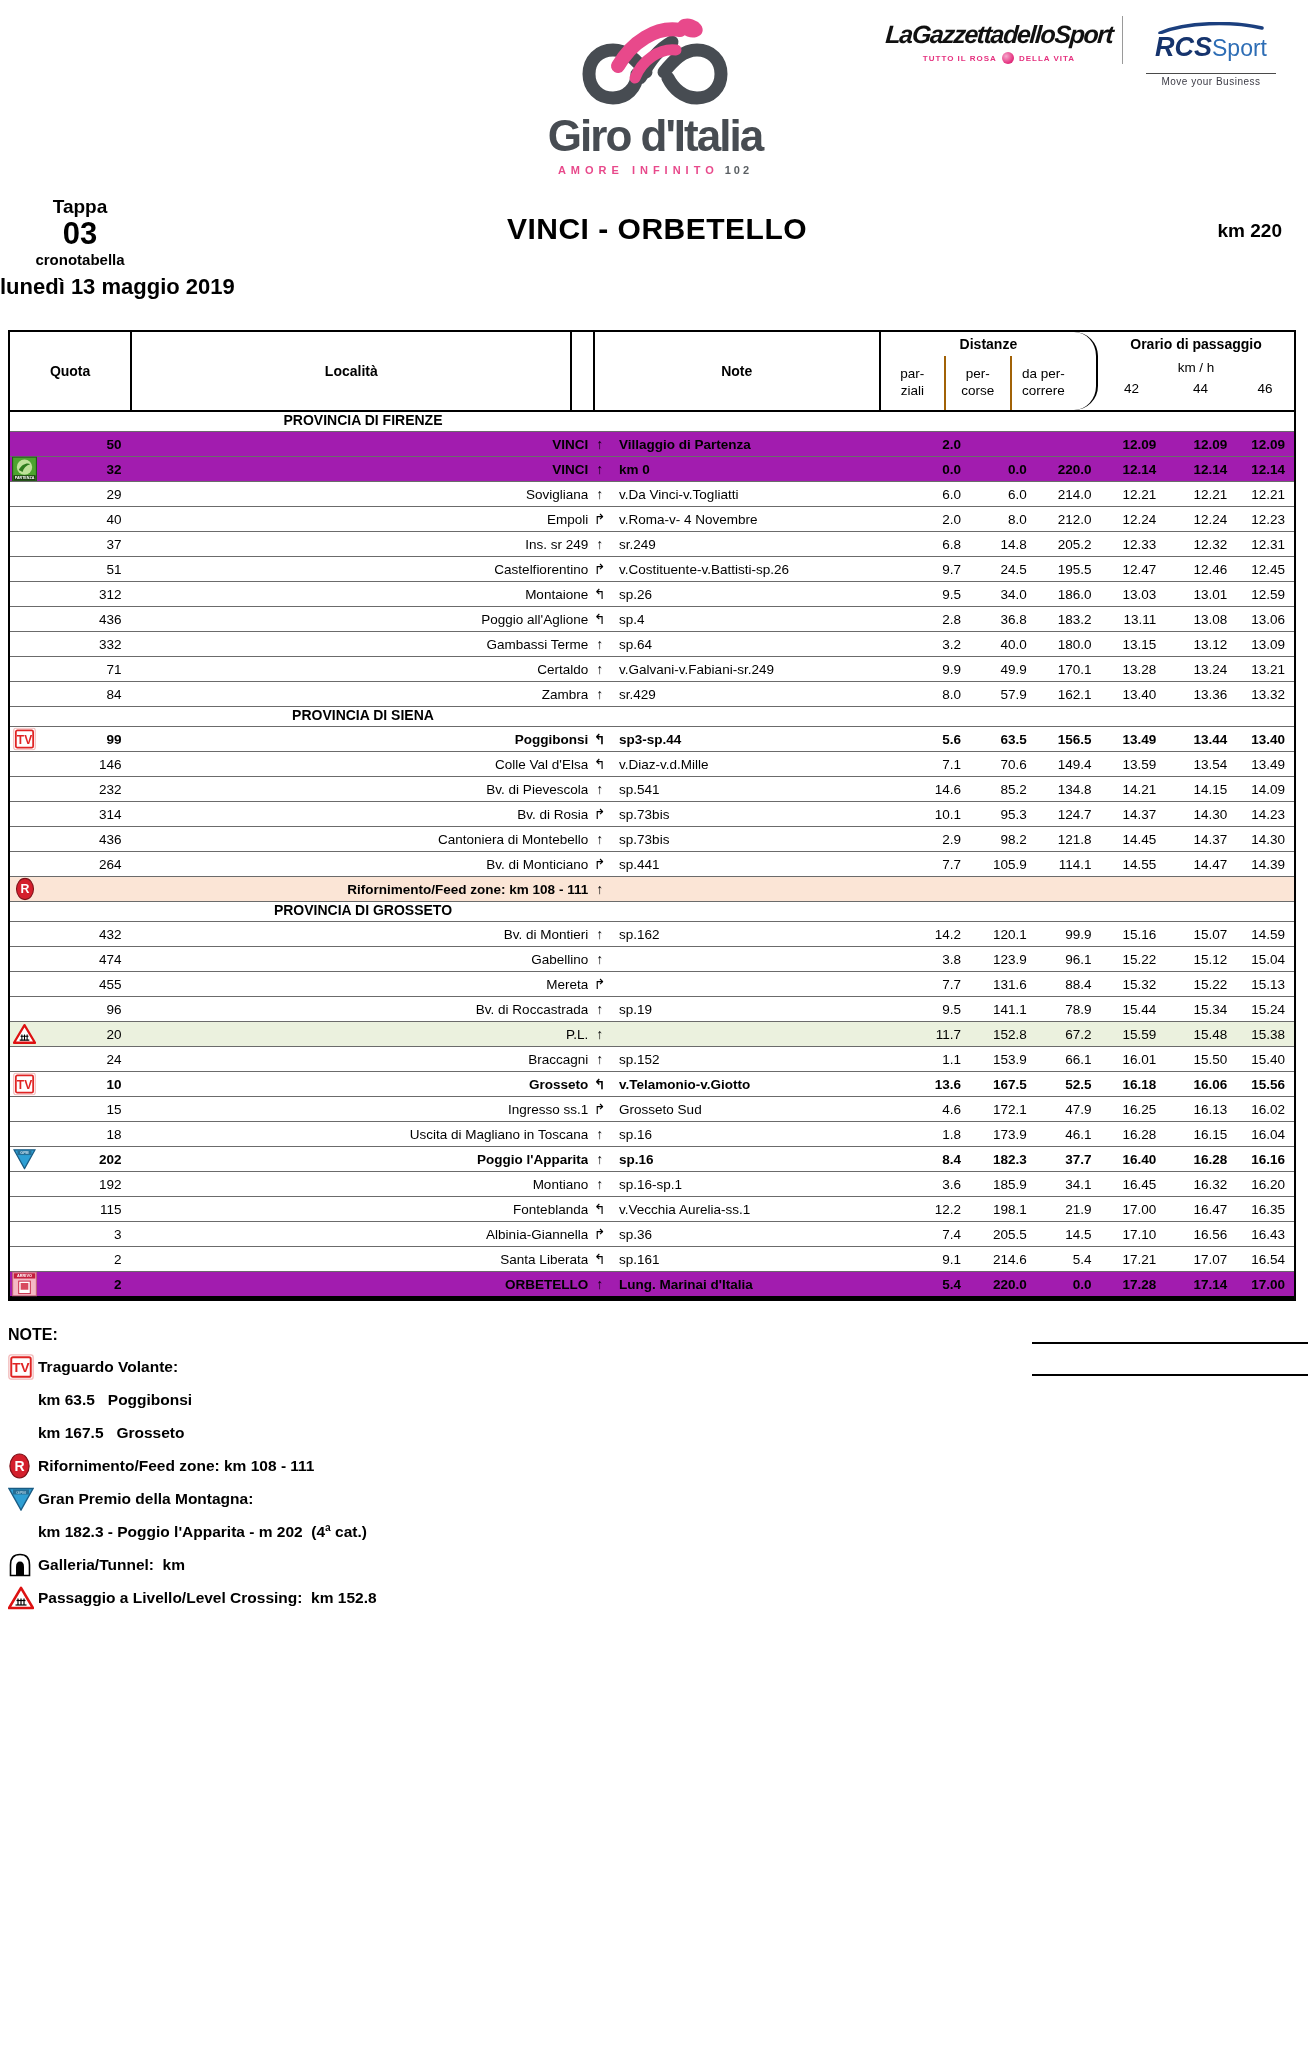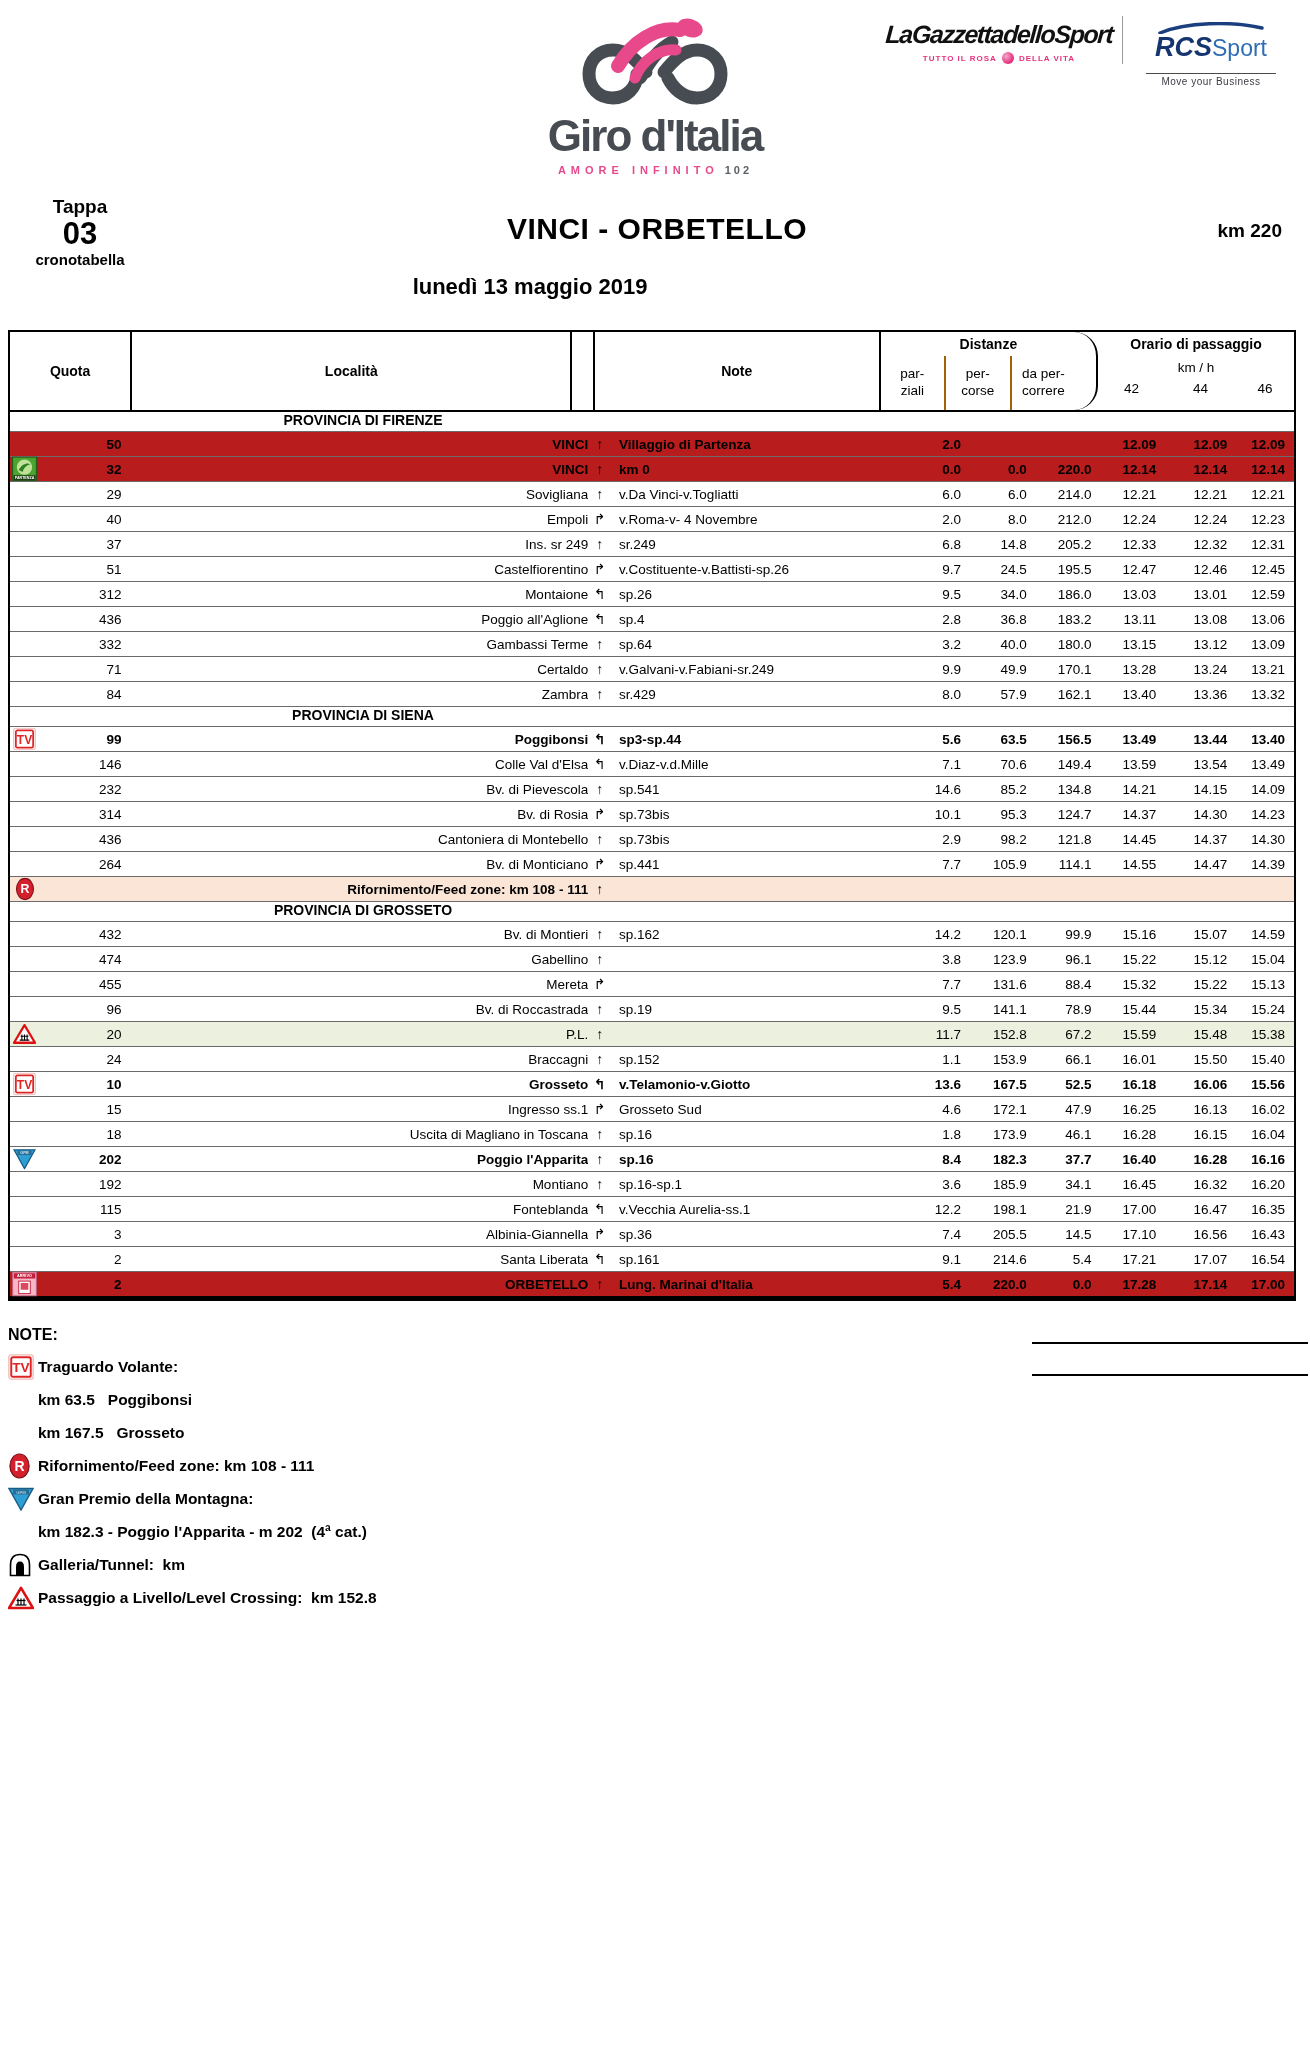--- a/index.html
+++ b/index.html
@@ -24,21 +24,21 @@
   .rcs-name .rcs-b{font-weight:800;color:#16346d;font-style:italic;}
   .rcs-name .rcs-l{color:#2d6db5;font-weight:400;font-size:23px;}
   .rcs-tag{margin-top:12px;border-top:1px solid #4a4a4a;padding-top:2px;font-size:10px;color:#3c3c46;letter-spacing:0.5px;}
   
   .tappa-block{position:absolute;left:20px;top:196px;width:120px;text-align:center;font-weight:bold;}
   .tappa-label{font-size:19px;}
   .tappa-number{font-size:31px;line-height:1.05;}
   .tappa-sub{font-size:15px;}
   .stage-title{position:absolute;left:2px;top:212px;width:1310px;text-align:center;font-size:30px;font-weight:bold;letter-spacing:0.5px;}
   .stage-km{position:absolute;right:28px;top:220px;font-size:19px;font-weight:bold;}
-  .stage-date{position:absolute;left:0;top:274px;width:1060px;text-align:center;font-size:22px;font-weight:bold;}
+  .stage-date{position:absolute;left:0;top:274px;width:1060px;text-align:left;font-size:22px;font-weight:bold;}
   
   .ttable{position:absolute;left:8px;top:330px;width:1288px;border:2px solid #000;border-bottom:5px solid #000;box-sizing:border-box;background:#fff;}
   .thead{display:flex;border-bottom:2px solid #000;height:80px;box-sizing:border-box;font-size:14px;}
   .thead .hcell{display:flex;align-items:center;justify-content:center;box-sizing:border-box;}
   .h-quota{width:126px;border-right:2px solid #000;font-weight:bold;}
   .h-loc{width:454px;border-right:2px solid #000;font-weight:bold;}
   .h-gap{width:23px;border-right:2px solid #000;}
   .h-note{width:295px;border-right:2px solid #000;font-weight:bold;}
   .h-group{display:flex;flex-direction:column;box-sizing:border-box;}
   .h-dist{width:224px;border-right:2px solid #000;border-radius:24px;}
@@ -48,21 +48,21 @@
   .h-subcell{display:flex;flex-direction:column;align-items:center;justify-content:center;box-sizing:border-box;font-size:13.5px;line-height:1.25;}
   .h-sub .h-subcell + .h-subcell{border-left:2px solid #a16207;}
   .h-kmh{height:22px;display:flex;align-items:center;justify-content:center;font-size:13.5px;}
   .h-speeds{flex:1;display:flex;}
   .h-speeds .h-subcell{justify-content:flex-start;padding-top:3px;}
   
   .tbody > div{border-top:1px solid #6b6b6b;}
   .tbody > div:first-child{border-top:none;}
   .trow{display:flex;height:25px;align-items:center;font-size:13.5px;position:relative;box-sizing:border-box;}
   .trow.bold{font-weight:bold;}
-  .trow.gray{background:#b91c1c;}
+  .trow.gray{background:#a21caf;}
   .trow.feed{background:#fbe5d6;}
   .trow.pl{background:#ebf1de;}
   .srow{display:flex;height:19px;align-items:flex-start;font-size:14px;font-weight:bold;position:relative;}
   .c-quota{width:126px;text-align:right;padding-right:14px;box-sizing:border-box;}
   .c-loc{width:454px;text-align:right;padding-left:20px;box-sizing:border-box;overflow:hidden;white-space:nowrap;}
   .c-arrow{width:23px;text-align:center;font-size:14px;}
   .c-note{width:295px;text-align:left;padding-left:8px;box-sizing:border-box;overflow:hidden;white-space:nowrap;}
   .c-d{width:63px;text-align:right;padding-right:7px;box-sizing:border-box;}
   .c-d2{width:66px;text-align:right;padding-right:7px;box-sizing:border-box;}
   .c-d3{width:65px;text-align:right;padding-right:7px;box-sizing:border-box;}

